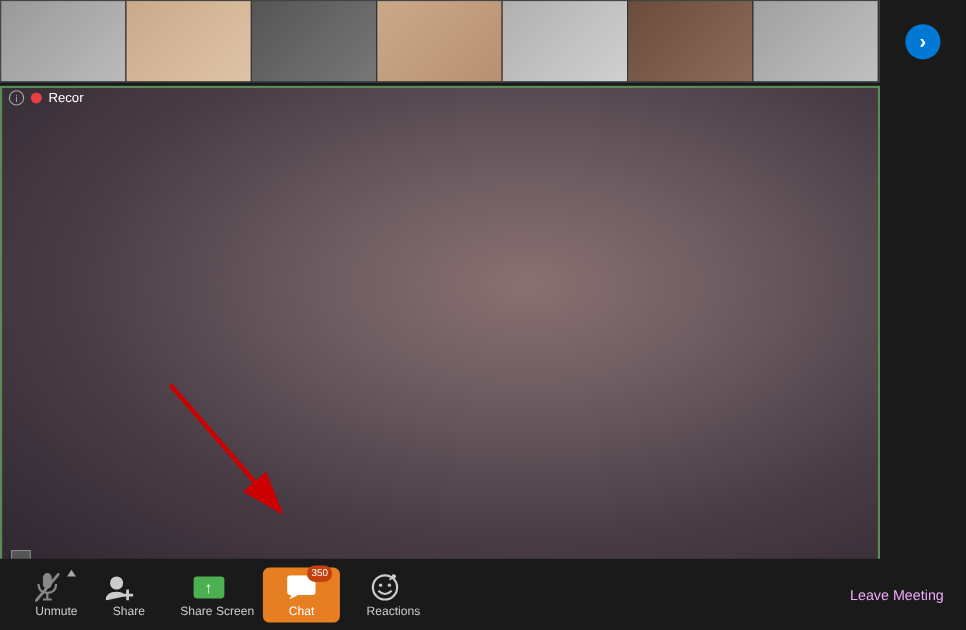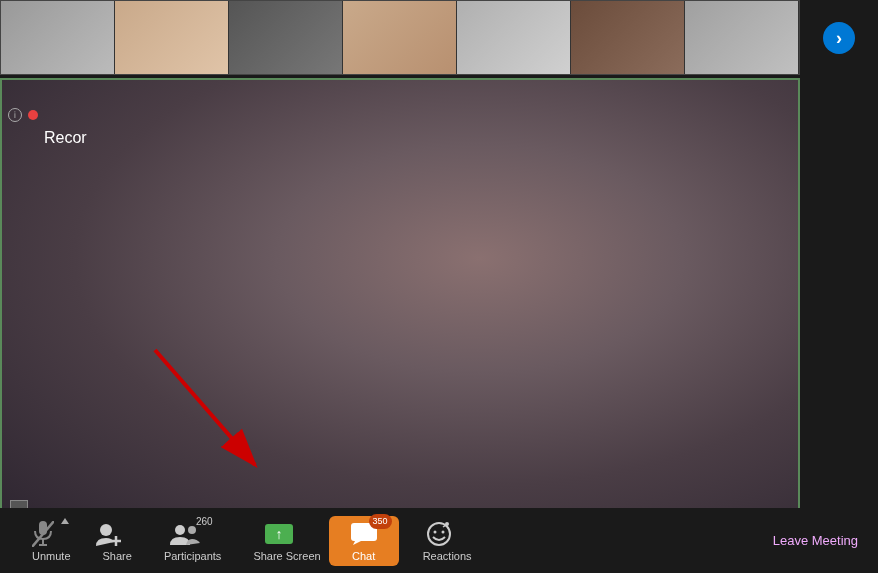--- a/index.html
+++ b/index.html
@@ -94,22 +94,21 @@
       justify-content: center;
     }
     .rec-dot {
       width: 10px;
       height: 10px;
       background: #e84040;
       border-radius: 50%;
     }
     .rec-text {
       color: #fff;
-      font-size: 16px;
-      margin-top: 47px;
+      font-size: 12px;
     }
 
     
     .main-video {
       position: absolute;
       top: 78px;
       left: 0;
       width: 800px;
       height: 450px;
       background: radial-gradient(ellipse at 60% 40%, #8a7070 0%, #6a5a60 30%, #4a3d45 60%, #2d2530 100%);
@@ -293,32 +292,20 @@
       <svg width="26" height="24" viewBox="0 0 26 24">
         <circle cx="10" cy="8" r="6" fill="#ccc"></circle>
         <path d="M0 24 Q0 16 10 16 Q16 16 18 20" fill="#ccc"></path>
         <line x1="20" y1="14" x2="20" y2="24" stroke="#ccc" stroke-width="2.5"></line>
         <line x1="15" y1="19" x2="25" y2="19" stroke="#ccc" stroke-width="2.5"></line>
       </svg>
     </div>
     <span class="label">Share</span>
   </div>
 
-  <div class="toolbar-item">
-    <div class="icon-area" style="position:relative;">
-      <svg width="30" height="22" viewBox="0 0 30 22">
-        <circle cx="10" cy="7" r="5" fill="#ccc"></circle>
-        <path d="M0 22 Q0 14 10 14 Q20 14 20 22" fill="#ccc"></path>
-        <circle cx="22" cy="7" r="4" fill="#aaa"></circle>
-        <path d="M16 22 Q17 16 22 16 Q27 16 30 20" fill="#aaa"></path>
-      </svg>
-      <span style="position:absolute;top:-4px;right:-10px;color:#ccc;font-size:10px;">260</span>
-    </div>
-    <span class="label">Participants</span>
-  </div>
 
   <div class="toolbar-item">
     <div class="icon-area">
       <div class="share-icon"></div>
     </div>
     <span class="label">Share Screen</span>
   </div>
 
   <div class="toolbar-item chat-btn">
     <div class="icon-area" style="position:relative;">

